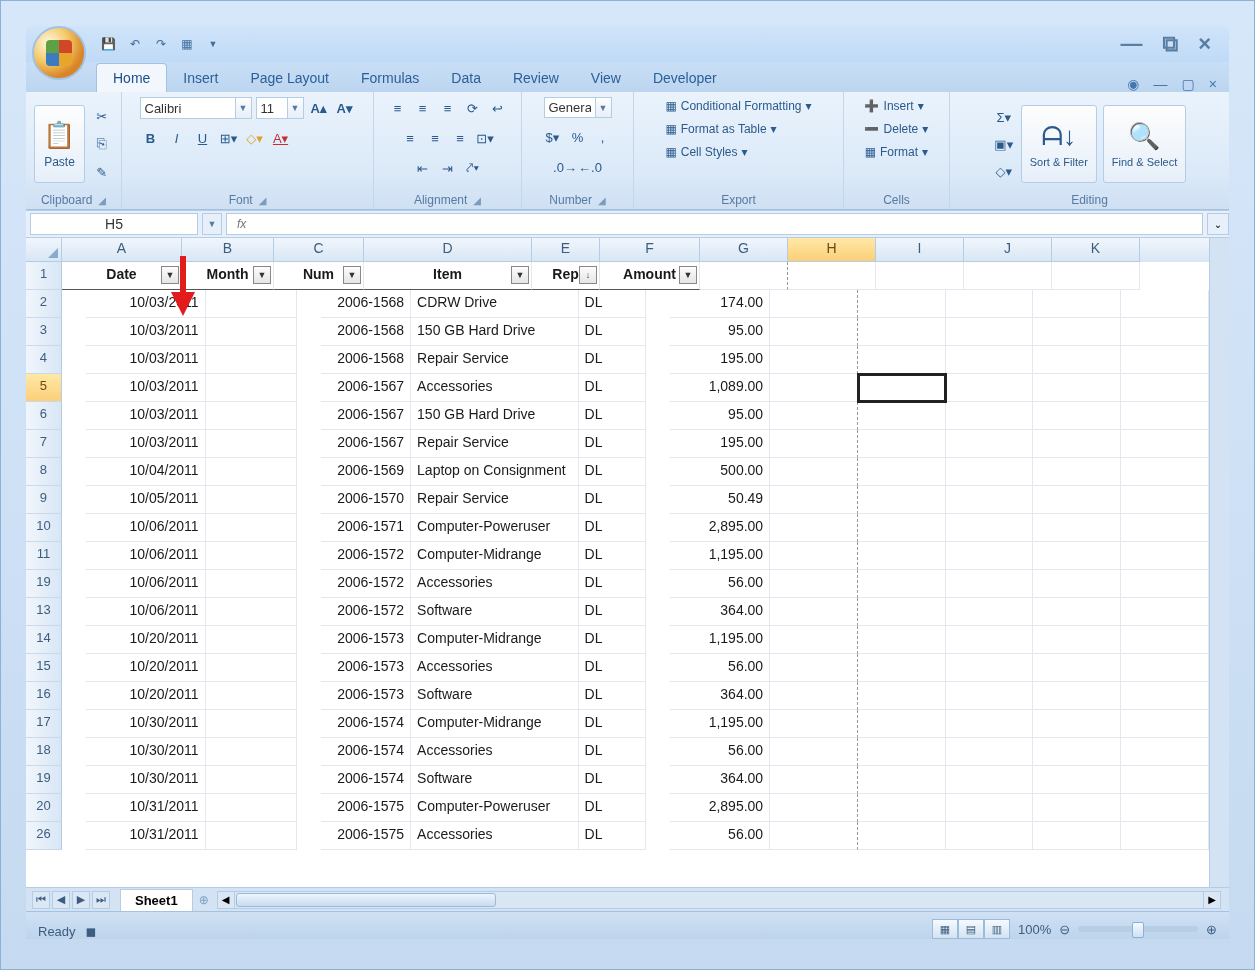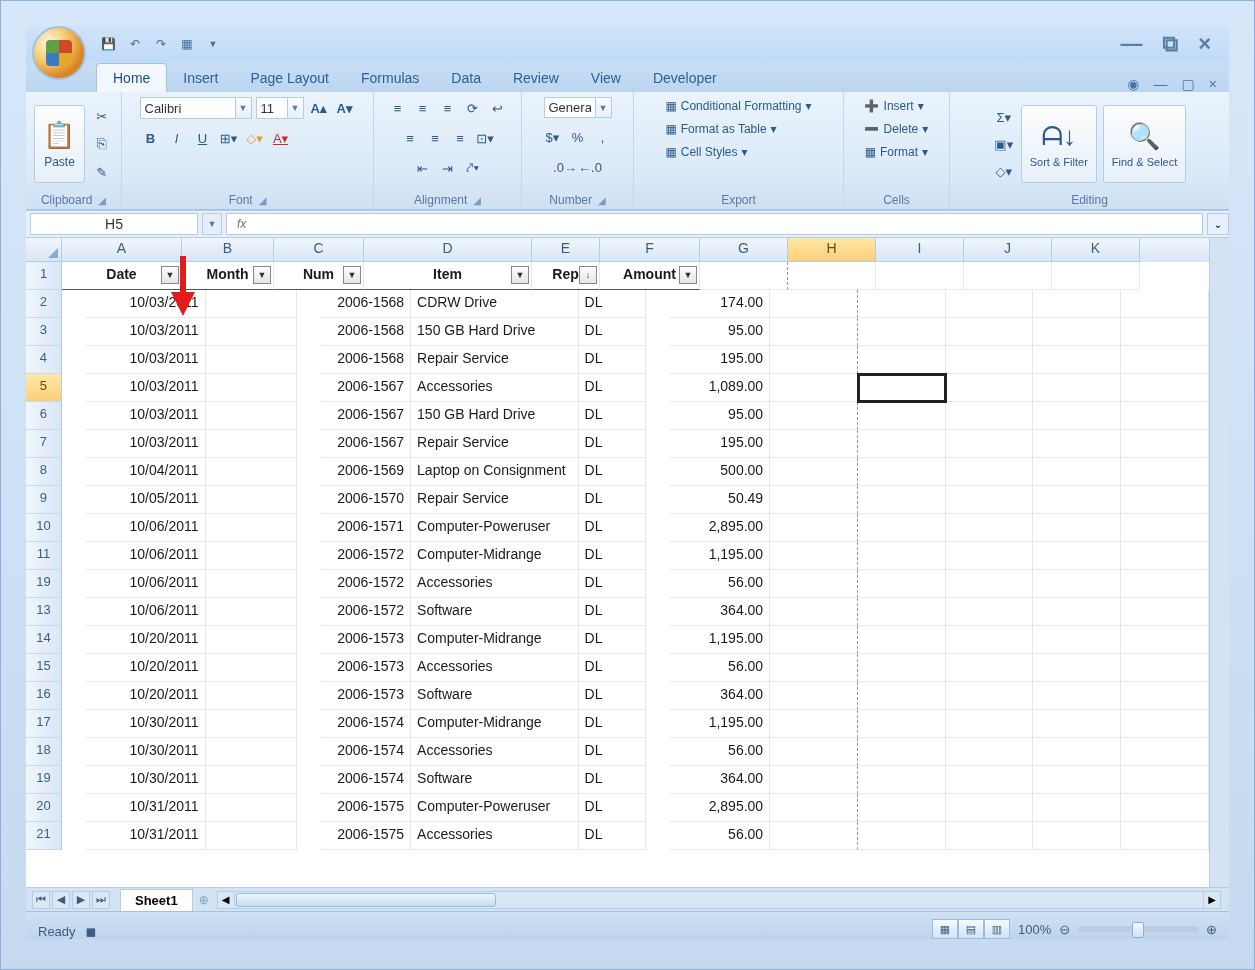--- a/index.html
+++ b/index.html
@@ -567,21 +567,21 @@
               <div class="cell " style="width: 168px;">Computer-Poweruser</div>
               <div class="cell " style="width: 68px;">DL</div>
               <div class="cell right" style="width: 100px;">2,895.00</div>
               <div class="cell col-G" style="width: 88px;"></div>
               <div class="cell " style="width: 88px;"></div>
               <div class="cell " style="width: 88px;"></div>
               <div class="cell " style="width: 88px;"></div>
               <div class="cell " style="width: 88px;"></div>
             </div>
             <div class="grid-row">
-              <div class="rowhead">21</div>
+              <div class="rowhead">26</div>
               <div class="cell right" style="width: 120px;">10/31/2011</div>
               <div class="cell " style="width: 92px;"></div>
               <div class="cell right" style="width: 90px;">2006-1575</div>
               <div class="cell " style="width: 168px;">Accessories</div>
               <div class="cell " style="width: 68px;">DL</div>
               <div class="cell right" style="width: 100px;">56.00</div>
               <div class="cell col-G" style="width: 88px;"></div>
               <div class="cell " style="width: 88px;"></div>
               <div class="cell " style="width: 88px;"></div>
               <div class="cell " style="width: 88px;"></div>

